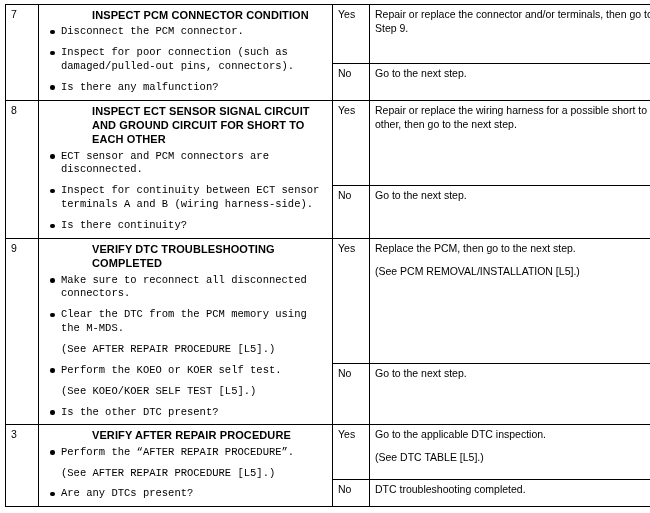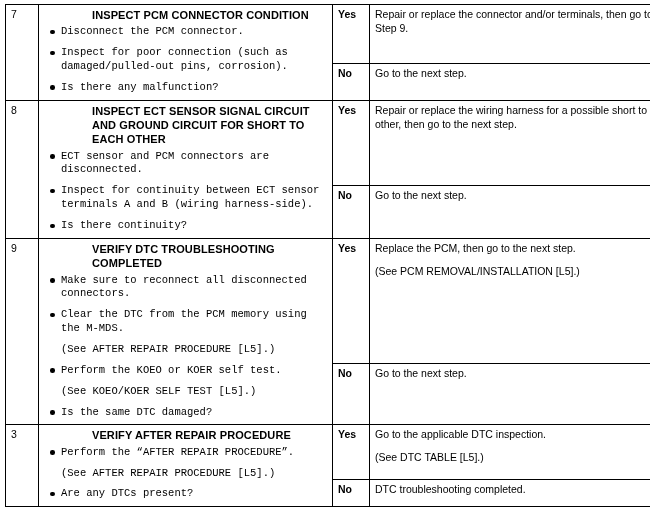--- a/index.html
+++ b/index.html
@@ -28,21 +28,21 @@
   }
   table.ds td {
     border: 1px solid #000;
     vertical-align: top;
     padding: 3px 5px 4px 5px;
     font-size: 10.5px;
     line-height: 1.32;
   }
   .c-step { width: 22px; text-align: left; padding-left: 4px; }
   .c-action { width: 283px; }
-  .c-yn { width: 26px; font-weight: bold; }
+  .c-yn { width: 26px; }
   .c-result { width: 300px; }
 
   .title {
     font-weight: bold;
     font-size: 11px;
     text-transform: uppercase;
     letter-spacing: 0.1px;
     line-height: 1.3;
     margin: 0 0 2px 0;
     padding-left: 48px;
@@ -82,21 +82,21 @@
 <div class="sheet">
   <table class="ds">
     <tbody>
 
       <tr>
         <td class="c-step" rowspan="2">7</td>
         <td class="c-action" rowspan="2">
           <div class="title">INSPECT PCM CONNECTOR CONDITION</div>
           <ul class="bullets">
             <li class="bulleted">Disconnect the PCM connector.</li>
-            <li class="bulleted">Inspect for poor connection (such as damaged/pulled-out pins, corrosion).</li>
+            <li class="bulleted">Inspect for poor connection (such as damaged/pulled-out pins, connectors).</li>
             <li class="bulleted">Is there any malfunction?</li>
           </ul>
         </td>
         <td class="c-yn yn">Yes</td>
         <td class="c-result">
           <p class="res-line">Repair or replace the connector and/or terminals, then go to Step 9.</p>
         </td>
       </tr>
       <tr>
         <td class="c-yn yn pad-bottom-big">No</td>
@@ -130,21 +130,21 @@
       <tr>
         <td class="c-step" rowspan="2">9</td>
         <td class="c-action" rowspan="2">
           <div class="title">VERIFY DTC TROUBLESHOOTING COMPLETED</div>
           <ul class="bullets">
             <li class="bulleted">Make sure to reconnect all disconnected connectors.</li>
             <li class="bulleted">Clear the DTC from the PCM memory using the M-MDS.</li>
             <li class="plain subnote">(See AFTER REPAIR PROCEDURE [L5].)</li>
             <li class="bulleted">Perform the KOEO or KOER self test.</li>
             <li class="plain subnote">(See KOEO/KOER SELF TEST [L5].)</li>
-            <li class="bulleted">Is the same DTC damaged?</li>
+            <li class="bulleted">Is the other DTC present?</li>
           </ul>
         </td>
         <td class="c-yn yn">Yes</td>
         <td class="c-result">
           <p class="res-line">Replace the PCM, then go to the next step.</p>
           <p class="res-line">(See PCM REMOVAL/INSTALLATION [L5].)</p>
         </td>
       </tr>
       <tr>
         <td class="c-yn yn pad-bottom-big">No</td>

